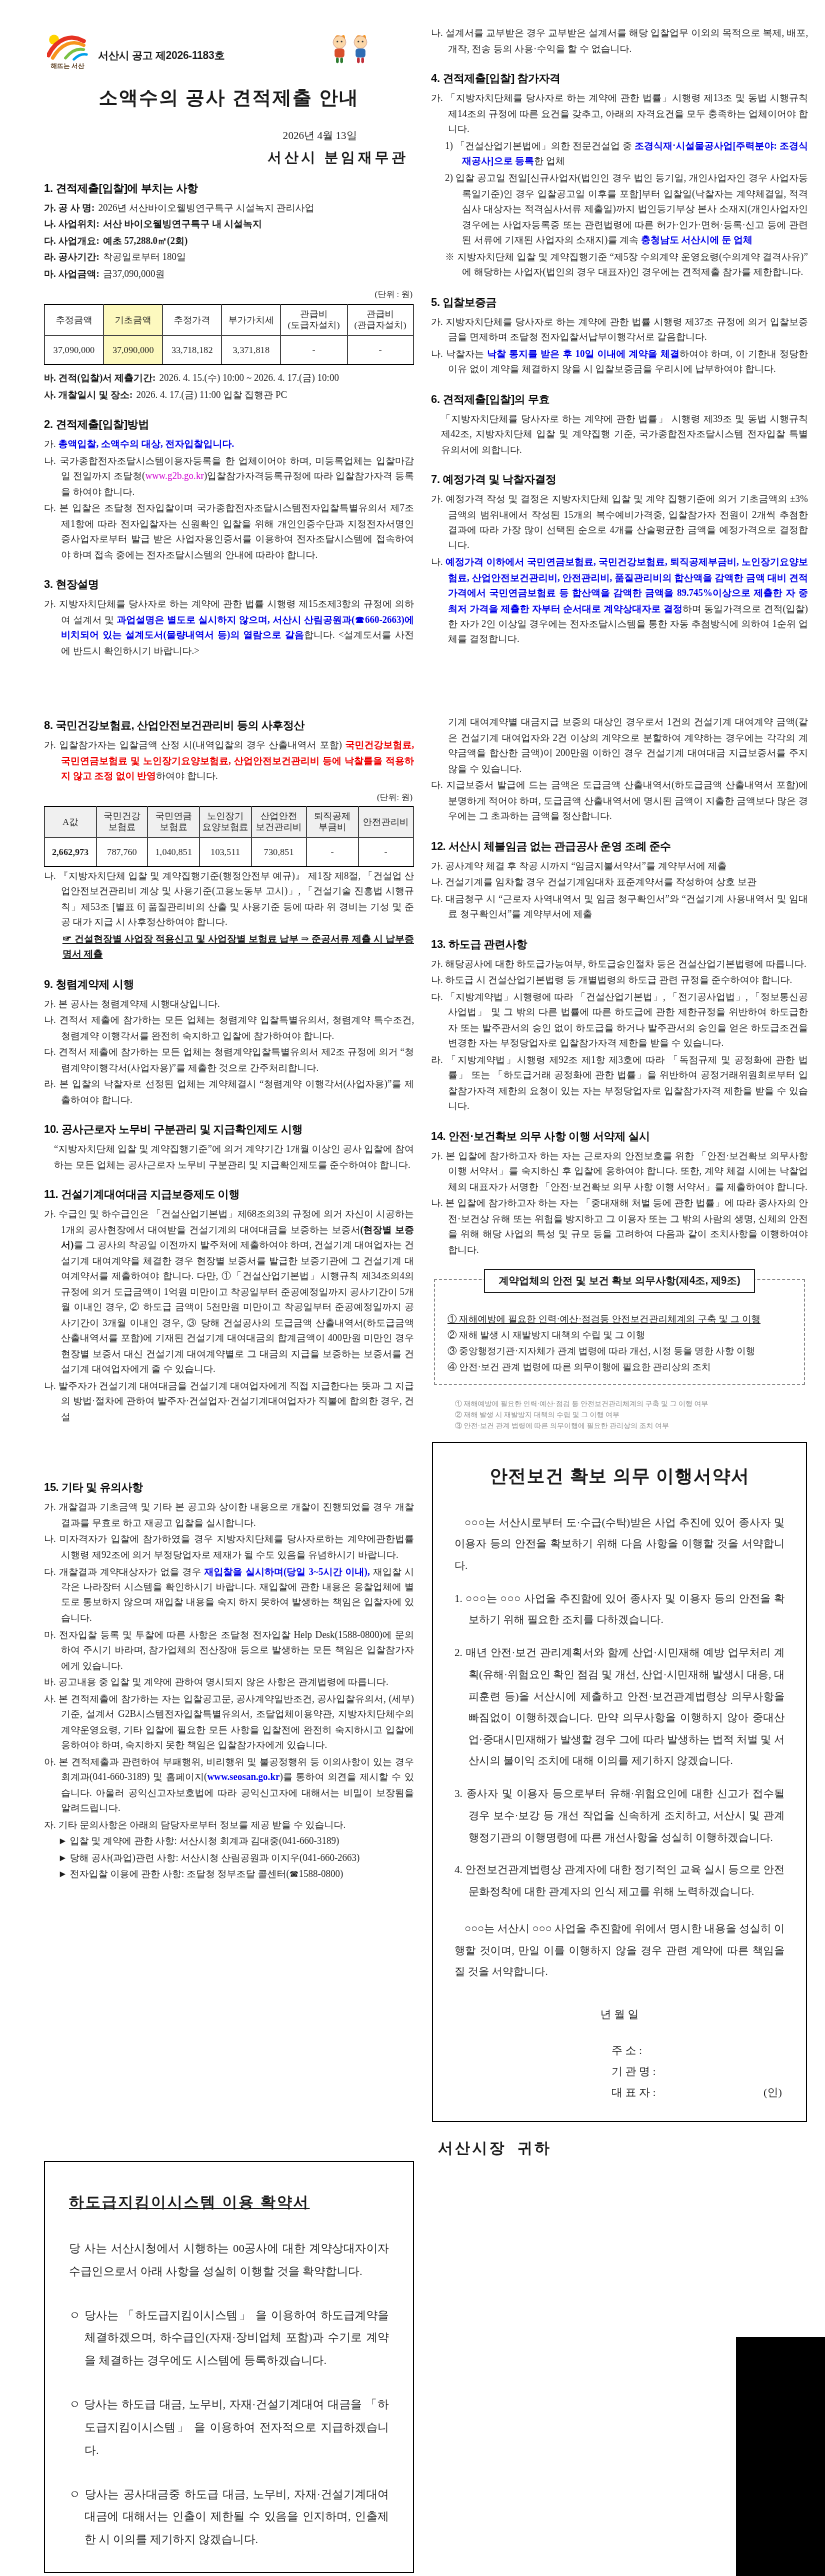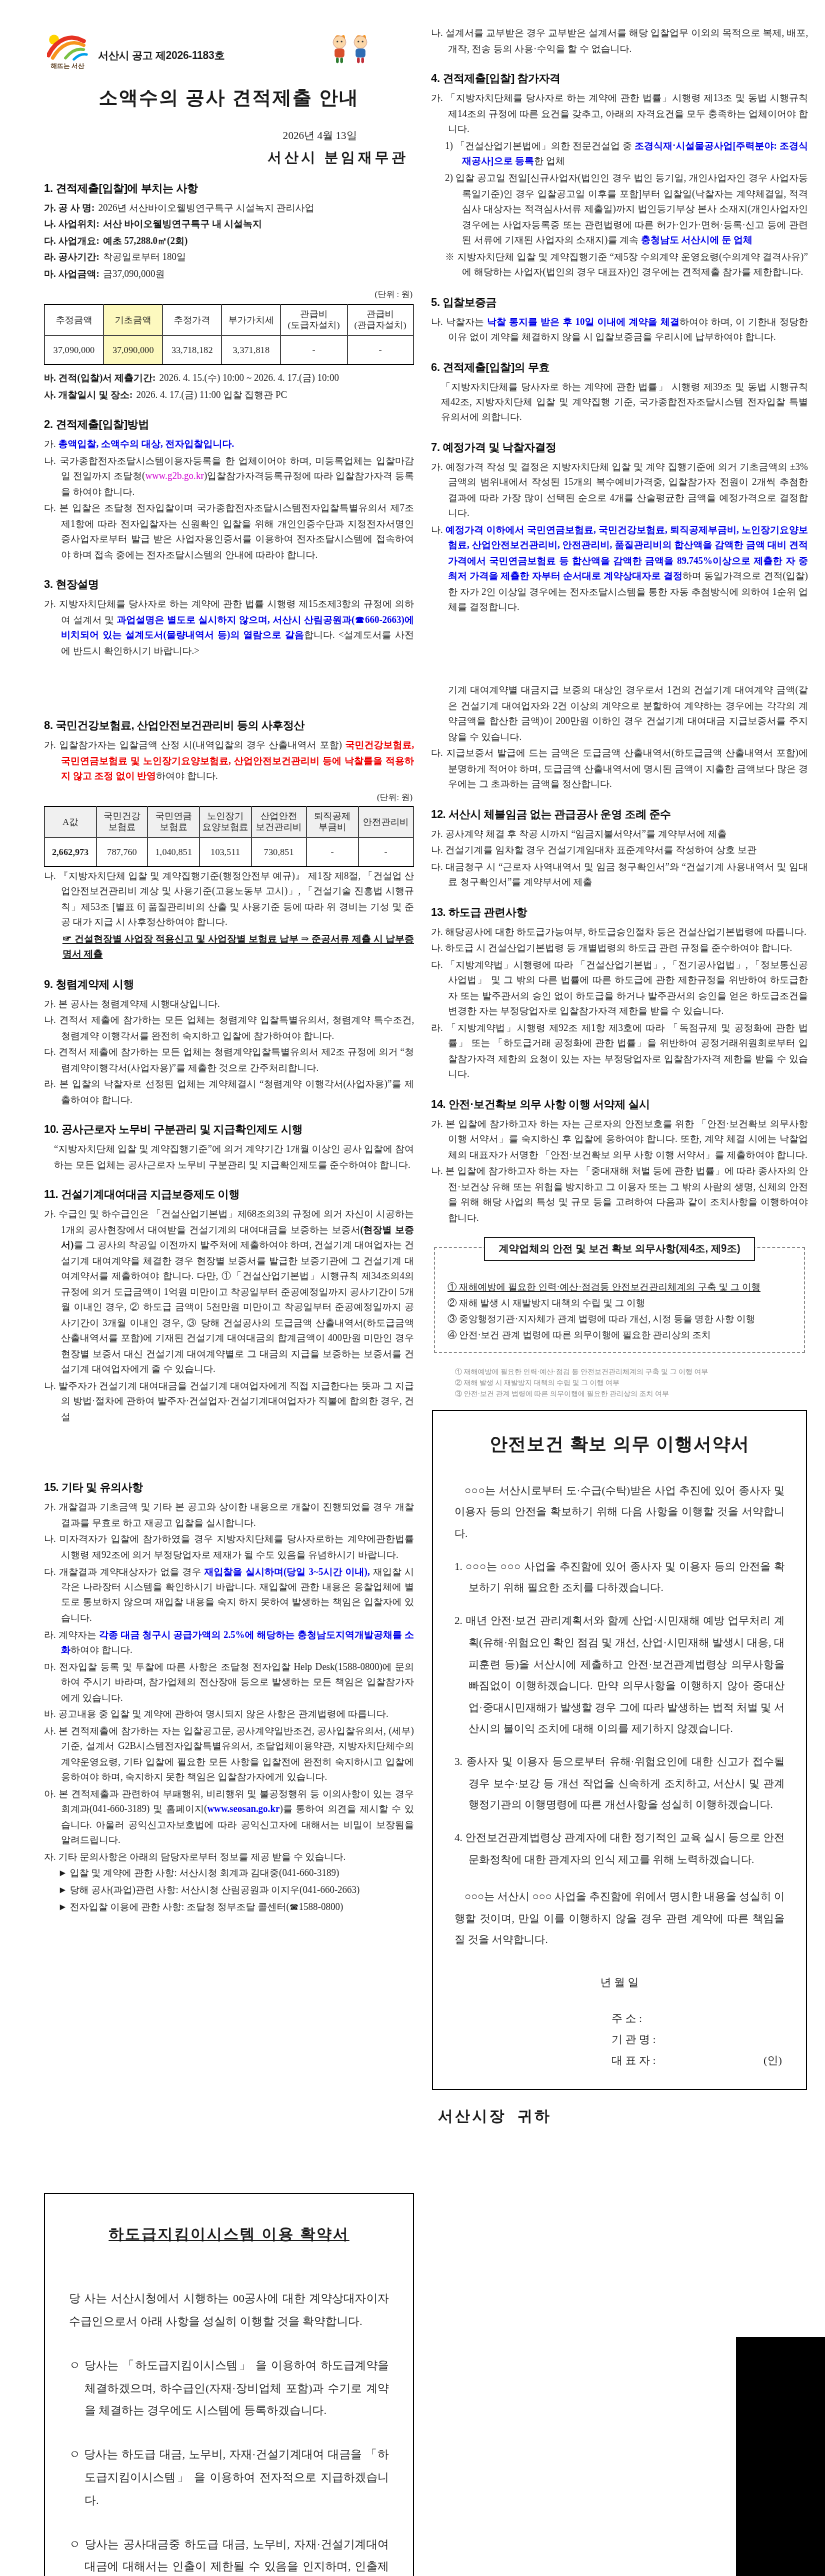--- a/index.html
+++ b/index.html
@@ -63,21 +63,21 @@
   .pledge .pi { margin-top:11.3px; padding-left:14px; text-indent:-14px; }
   .pledge .intro { text-indent:10px; }
   .pledge .sig-date { text-align:center; font-size:11px; margin-top:24px; }
   .pledge .sigblock { margin:18.4px 0 0 157px; font-size:11px; line-height:1.9; }
   .pledge .sigline { display:flex; }
   .pledge .seal { margin-left:auto; padding-right:2.8px; }
   .recipient-R { font-family:Liberation Mono, monospace; font-weight:800; font-size:15px; letter-spacing:2.1px; margin:17px 0 0 7px; }
 
   
   .pact { border:1.1px solid #000; margin:0 0 0 0; padding:31px 24px 21px; }
-  .pact-title { text-align:center; font-family:"Liberation Sans",sans-serif; font-weight:800; font-size:15px; letter-spacing:1.4px; text-decoration:underline; margin-bottom:43px; }
+  .pact-title { text-align:left; font-family:"Liberation Sans",sans-serif; font-weight:800; font-size:15px; letter-spacing:1.4px; text-decoration:underline; margin-bottom:25px; }
   .pact p { font-size:11.4px; line-height:2.0; text-align:justify; word-break:break-all; margin:0; }
   .pact .intro { text-indent:0; }
   .pact .pi { margin-top:21px; padding-left:15.5px; text-indent:-15.5px; }
 
   .scan-black { position:absolute; right:0; bottom:0; width:89px; height:239px; background:#000; }
 </style>
 </head>
 <body>
 
 <div class="page">
@@ -216,21 +216,20 @@
         <p class="p i1">나. 발주자가 건설기계 대여대금을 건설기계 대여업자에게 직접 지급한다는 뜻과 그 지급의 방법·절차에 관하여 발주자·건설업자·건설기계대여업자가 직불에 합의한 경우, 건설</p>
       </div>
 
       <div class="sp" style="height:40px"></div>
 
       <div>
         <div class="h">15. 기타 및 유의사항</div>
         <p class="p i1">가. 개찰결과 기초금액 및 기타 본 공고와 상이한 내용으로 개찰이 진행되었을 경우 개찰결과를 무효로 하고 재공고 입찰을 실시합니다.</p>
         <p class="p i1">나. 미자격자가 입찰에 참가하였을 경우 지방자치단체를 당사자로하는 계약에관한법률 시행령 제92조에 의거 부정당업자로 제재가 될 수도 있음을 유념하시기 바랍니다.</p>
         <p class="p i1"><span>다. 개찰결과 계약대상자가 없을 경우 </span><span class="blue">재입찰을 실시하며(당일 3~5시간 이내),</span><span> 재입찰 시각은 나라장터 시스템을 확인하시기 바랍니다. 재입찰에 관한 내용은 응찰업체에 별도로 통보하지 않으며 재입찰 내용을 숙지 하지 못하여 발생하는 책임은 입찰자에 있습니다.</span></p>
-        <p class="p i1"><span>라. 계약자는 </span><span class="blue">각종 대금 청구시 공급가액의 2.5%에 해당하는 충청남도지역개발공채를 소화</span><span>하여야 합니다.</span></p>
         <p class="p i1">마. 전자입찰 등록 및 투찰에 따른 사항은 조달청 전자입찰 Help Desk(1588-0800)에 문의하여 주시기 바라며, 참가업체의 전산장애 등으로 발생하는 모든 책임은 입찰참가자에게 있습니다.</p>
         <p class="p i1">바. 공고내용 중 입찰 및 계약에 관하여 명시되지 않은 사항은 관계법령에 따릅니다.</p>
         <p class="p i1">사. 본 견적제출에 참가하는 자는 입찰공고문, 공사계약일반조건, 공사입찰유의서, (세부)기준, 설계서 G2B시스템전자입찰특별유의서, 조달업체이용약관, 지방자치단체수의계약운영요령, 기타 입찰에 필요한 모든 사항을 입찰전에 완전히 숙지하시고 입찰에 응하여야 하며, 숙지하지 못한 책임은 입찰참가자에게 있습니다.</p>
         <p class="p i1"><span>아. 본 견적제출과 관련하여 부패행위, 비리행위 및 불공정행위 등 이의사항이 있는 경우 회계과(041-660-3189) 및 홈페이지(</span><span class="bluelink">www.seosan.go.kr</span><span>)를 통하여 의견을 제시할 수 있습니다. 아울러 공익신고자보호법에 따라 공익신고자에 대해서는 비밀이 보장됨을 알려드립니다.</span></p>
         <p class="p i1">자. 기타 문의사항은 아래의 담당자로부터 정보를 제공 받을 수 있습니다.</p>
         <p class="p i2">► 입찰 및 계약에 관한 사항: 서산시청 회계과 김대중(041-660-3189)</p>
         <p class="p i2">► 당해 공사(과업)관련 사항: 서산시청 산림공원과 이지우(041-660-2663)</p>
         <p class="p i2">► 전자입찰 이용에 관한 사항: 조달청 정부조달 콜센터(☎1588-0800)</p>
       </div>
 
@@ -254,20 +253,21 @@
       <div>
         <div class="h">4. 견적제출[입찰] 참가자격</div>
         <p class="p i1">가. 「지방자치단체를 당사자로 하는 계약에 관한 법률」시행령 제13조 및 동법 시행규칙 제14조의 규정에 따른 요건을 갖추고, 아래의 자격요건을 모두 충족하는 업체이어야 합니다.</p>
         <p class="p i2"><span>1) 「건설산업기본법에」의한 전문건설업 중 </span><span class="blue">조경식재·시설물공사업[주력분야: 조경식재공사]으로 등록</span><span>한 업체</span></p>
         <p class="p i2"><span>2) 입찰 공고일 전일[신규사업자(법인인 경우 법인 등기일, 개인사업자인 경우 사업자등록일기준)인 경우 입찰공고일 이후를 포함]부터 입찰일(낙찰자는 계약체결일, 적격심사 대상자는 적격심사서류 제출일)까지 법인등기부상 본사 소재지(개인사업자인 경우에는 사업자등록증 또는 관련법령에 따른 허가·인가·면허·등록·신고 등에 관련된 서류에 기재된 사업자의 소재지)를 계속 </span><span class="blue">충청남도 서산시에 둔 업체</span></p>
         <p class="p i2">※ 지방자치단체 입찰 및 계약집행기준 “제5장 수의계약 운영요령(수의계약 결격사유)” 에 해당하는 사업자(법인의 경우 대표자)인 경우에는 견적제출 참가를 제한합니다.</p>
       </div>
 
       <div>
         <div class="h">5. 입찰보증금</div>
+        <p class="p i1">가. 지방자치단체를 당사자로 하는 계약에 관한 법률 시행령 제37조 규정에 의거 입찰보증금을 면제하며 조달청 전자입찰서납부이행각서로 갈음합니다.</p>
         <p class="p i1"><span>나. 낙찰자는 </span><span class="blue">낙찰 통지를 받은 후 10일 이내에 계약을 체결</span><span>하여야 하며, 이 기한내 정당한 이유 없이 계약을 체결하지 않을 시 입찰보증금을 우리시에 납부하여야 합니다.</span></p>
       </div>
 
       <div>
         <div class="h">6. 견적제출[입찰]의 무효</div>
         <p class="p flush">「지방자치단체를 당사자로 하는 계약에 관한 법률」 시행령 제39조 및 동법 시행규칙 제42조, 지방자치단체 입찰 및 계약집행 기준, 국가종합전자조달시스템 전자입찰 특별 유의서에 의합니다.</p>
       </div>
 
       <div>
         <div class="h">7. 예정가격 및 낙찰자결정</div>

